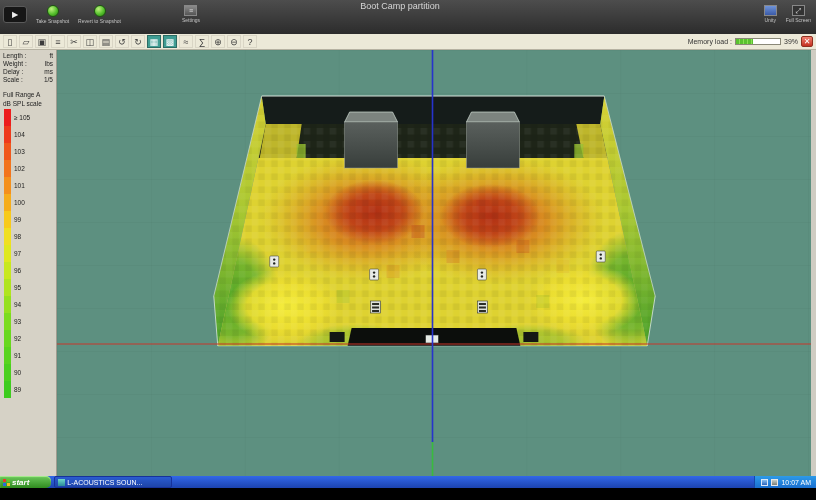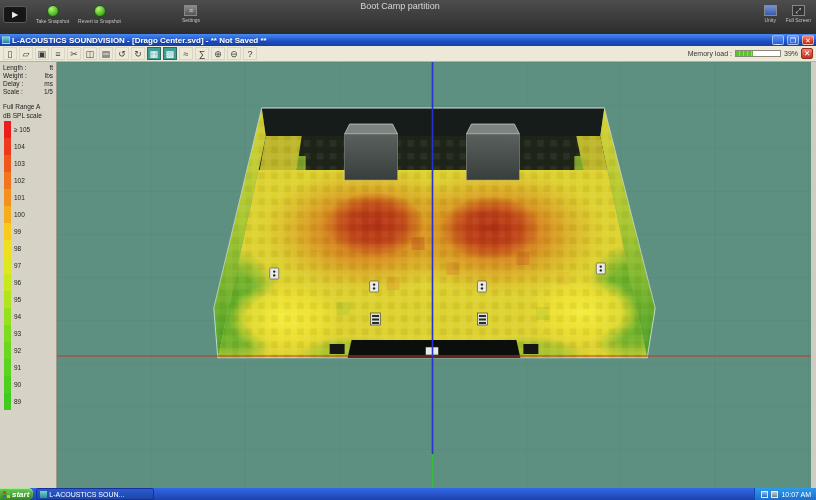--- a/index.html
+++ b/index.html
@@ -53,21 +53,21 @@
   .preset { padding:2px 3px 0 3px; margin-top:5px; }
   .scale-title { padding:2px 3px; }
   .scalerow { display:flex; align-items:stretch; height:17px; padding-left:4px; }
   .sw { width:7px; }
   .sl { font-size:6.5px; line-height:17px; margin-left:3px; color:#1c1c1c; }
   .viewport { flex:1; position:relative; background:#5d9080; }
   .viewport svg { position:absolute; inset:0; width:100%; height:100%; }
 
   
   .taskbar { height:12px; background:linear-gradient(#3268e8,#1c43ae); display:flex; align-items:stretch; }
-  .start { display:flex; align-items:center; gap:2px; padding:0 4px 0 3px;
+  .start { display:flex; align-items:center; gap:2px; padding:0 22px 0 3px;
            background:linear-gradient(#6cc95c,#2f8b1f); border-radius:0 5px 5px 0;
            color:#fff; font-size:8px; font-style:italic; font-weight:bold;
            box-shadow:inset 0 1px 1px rgba(200,255,170,0.7); cursor:default; }
   .flag { width:7px; height:7px; display:grid; grid-template-columns:3px 3px; grid-template-rows:3px 3px; gap:1px; }
   .flag span { display:block; }
   .task { display:flex; align-items:center; gap:2px; margin-left:3px; width:118px; padding:0 3px;
           background:linear-gradient(#2a5cd0,#1e44a8); border:1px solid #16329a; border-radius:2px;
           color:#fff; font-size:7px; white-space:nowrap; overflow:hidden; cursor:default; }
   .task-ic { width:7px; height:7px; min-width:7px; background:linear-gradient(#70d8c8,#2a8a9a); }
   .tray { margin-left:auto; display:flex; align-items:center; gap:3px; padding:0 5px 0 6px;
@@ -103,27 +103,20 @@
         <span class="vm-ic unity"></span>
         <span class="lbl">Unity</span>
       </div>
       <div class="vm-item">
         <span class="vm-ic fs">⤢</span>
         <span class="lbl">Full Screen</span>
       </div>
     </div>
   </div>
 
-  <div class="xp-titlebar">
-    <span class="xp-appicon"></span>
-    <span class="xp-title">L-ACOUSTICS SOUNDVISION - [Drago Center.svd] - ** Not Saved **</span>
-    <span class="xp-btn minb">_</span>
-    <span class="xp-btn maxb">❐</span>
-    <span class="xp-btn closeb">✕</span>
-  </div>
 
   <div class="toolbar">
     <span id="tb-icons" style="display:flex;gap:2px;">
         <span class="tbicon">▯</span>
         <span class="tbicon">▱</span>
         <span class="tbicon">▣</span>
         <span class="tbicon">≡</span>
         <span class="tbicon">✂</span>
         <span class="tbicon">◫</span>
         <span class="tbicon">▤</span>

